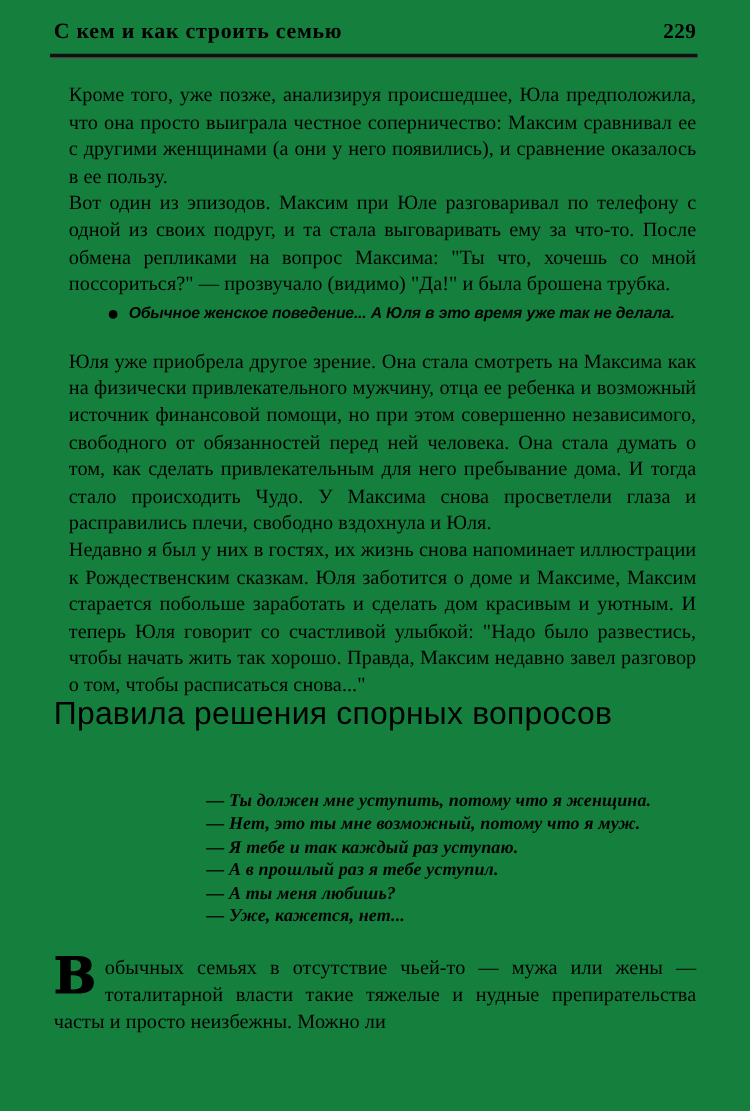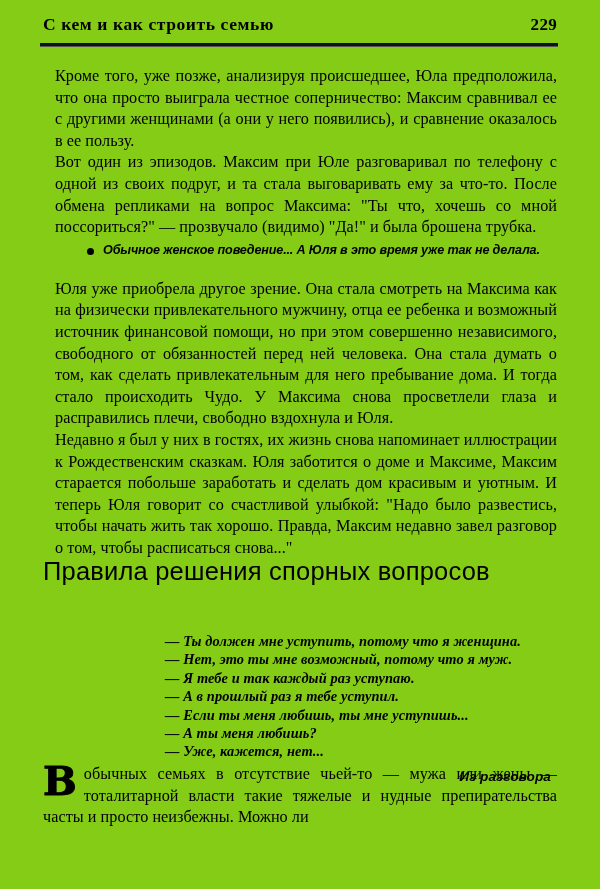--- a/index.html
+++ b/index.html
@@ -5,21 +5,21 @@
 <style>
   html, body {
     margin: 0;
     padding: 0;
     background: #ffffff;
   }
   .page {
     position: relative;
     width: 600px;
     height: 889px;
-    background: #84cc16;
+    background: #15803d;
     overflow: hidden;
     font-family: "Liberation Serif", "DejaVu Serif", serif;
     color: #000000;
     box-sizing: border-box;
   }
 
   
   .running-head {
     position: absolute;
     left: 43px;
@@ -190,23 +190,21 @@
     <p class="body">Недавно я был у них в гостях, их жизнь снова напоминает иллюстрации к Рождественским сказкам. Юля заботится о доме и Максиме, Максим старается побольше заработать и сделать дом красивым и уютным. И теперь Юля говорит со счастливой улыбкой: "Надо было развестись, чтобы начать жить так хорошо. Правда, Максим недавно завел разговор о том, чтобы расписаться снова..."</p>
   </div>
 
   <div class="section-heading">Правила решения спорных вопросов</div>
 
   <div class="epigraph">
     <div class="epi-line">— Ты должен мне уступить, потому что я женщина.</div>
     <div class="epi-line">— Нет, это ты мне возможный, потому что я муж.</div>
     <div class="epi-line">— Я тебе и так каждый раз уступаю.</div>
     <div class="epi-line">— А в прошлый раз я тебе уступил.</div>
-    <div class="epi-line">— Если ты меня любишь, ты мне уступишь...</div>
     <div class="epi-line">— А ты меня любишь?</div>
     <div class="epi-line">— Уже, кажется, нет...</div>
-    <div class="epi-source">Из разговора</div>
   </div>
 
   <div class="closing">
     <p><span class="dropcap">В</span><span> обычных семьях в отсутствие чьей-то — мужа или жены — тоталитарной власти такие тяжелые и нудные препирательства часты и просто неизбежны. Можно ли</span></p>
   </div>
 
 </div>
 
 </body></html>

